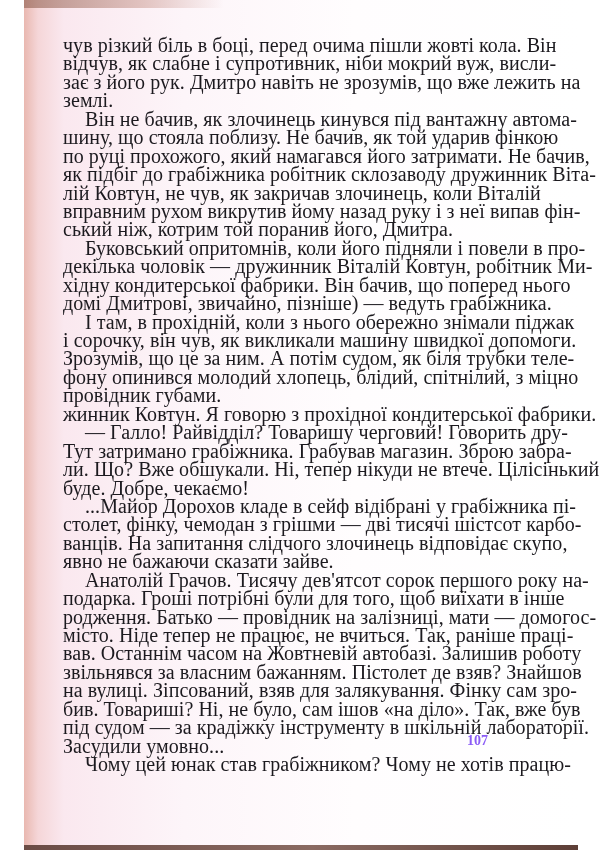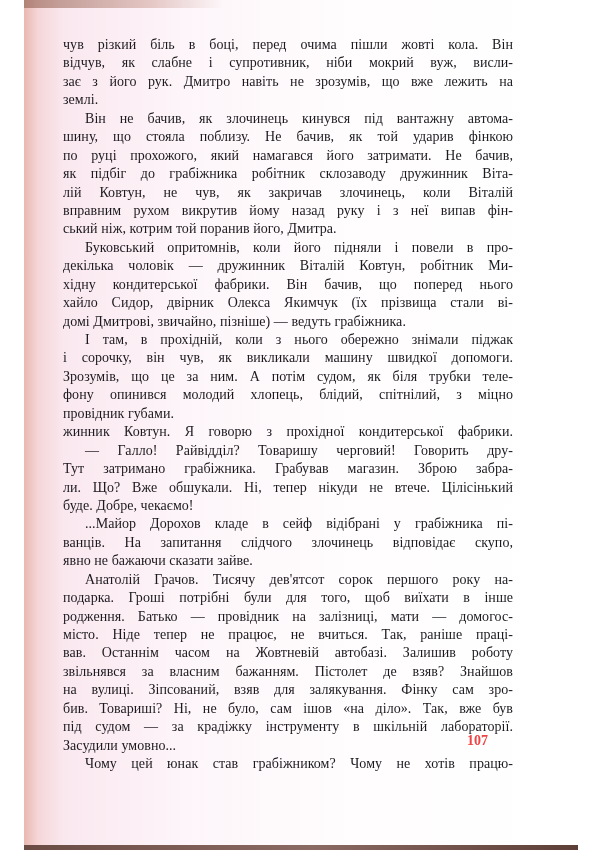--- a/index.html
+++ b/index.html
@@ -19,28 +19,28 @@
   }
   .bottomshade {
     position:absolute; left:24px; top:845px; width:576px; height:5px;
     background:linear-gradient(90deg,#6b4c45,#8a6a62 50%, #5a3b33);
   }
   .rightedge {
     position:absolute; left:578px; top:0; width:22px; height:850px; background:#ffffff;
   }
   .text {
     position:absolute; left:63px; top:36px; width:450px;
-    font-size:14px; line-height:18.45px; color:#1c1a1f;
+    font-size:20px; line-height:18.45px; color:#1c1a1f;
     letter-spacing:0.05px;
   }
   .line { display:block; white-space:nowrap; text-align:justify; text-align-last:justify; height:18.45px; }
   .line.last { text-align-last:left; }
   .line.indent { padding-left:22px;font-family:Liberation Serif, serif; }
   .pagenum {
-    position:absolute; left:467px; top:733px; font-size:14px; font-weight:bold; color:#ef4444;
+    position:absolute; left:467px; top:733px; font-size:14px; font-weight:bold; color:#8b5cf6;
   }
 </style>
 </head>
 <body>
 
 <div class="page"></div>
 <div class="topshade"></div>
 <div class="bottomshade"></div>
 <div class="rightedge"></div>
 
@@ -52,33 +52,33 @@
     <span class="line indent">Він не бачив, як злочинець кинувся під вантажну автома-</span>
     <span class="line">шину, що стояла поблизу. Не бачив, як той ударив фінкою</span>
     <span class="line">по руці прохожого, який намагався його затримати. Не бачив,</span>
     <span class="line">як підбіг до грабіжника робітник склозаводу дружинник Віта-</span>
     <span class="line">лій Ковтун, не чув, як закричав злочинець, коли Віталій</span>
     <span class="line">вправним рухом викрутив йому назад руку і з неї випав фін-</span>
     <span class="line last">ський ніж, котрим той поранив його, Дмитра.</span>
     <span class="line indent">Буковський опритомнів, коли його підняли і повели в про-</span>
     <span class="line">декілька чоловік — дружинник Віталій Ковтун, робітник Ми-</span>
     <span class="line">хідну кондитерської фабрики. Він бачив, що поперед нього</span>
-    <span class="line">хайло Сидор, двірник Олекса Якимчук (їх прізвища стали ві-</span>
     <span class="line last">домі Дмитрові, звичайно, пізніше) — ведуть грабіжника.</span>
     <span class="line indent">І там, в прохідній, коли з нього обережно знімали піджак</span>
     <span class="line">і сорочку, він чув, як викликали машину швидкої допомоги.</span>
     <span class="line">Зрозумів, що це за ним. А потім судом, як біля трубки теле-</span>
     <span class="line">фону опинився молодий хлопець, блідий, спітнілий, з міцно</span>
     <span class="line last">провідник губами.</span>
     <span class="line">жинник Ковтун. Я говорю з прохідної кондитерської фабрики.</span>
     <span class="line indent">— Галло! Райвідділ? Товаришу черговий! Говорить дру-</span>
     <span class="line">Тут затримано грабіжника. Грабував магазин. Зброю забра-</span>
     <span class="line">ли. Що? Вже обшукали. Ні, тепер нікуди не втече. Цілісінький</span>
     <span class="line last">буде. Добре, чекаємо!</span>
     <span class="line indent">...Майор Дорохов кладе в сейф відібрані у грабіжника пі-</span>
+    <span class="line">столет, фінку, чемодан з грішми — дві тисячі шістсот карбо-</span>
     <span class="line">ванців. На запитання слідчого злочинець відповідає скупо,</span>
     <span class="line last">явно не бажаючи сказати зайве.</span>
     <span class="line indent">Анатолій Грачов. Тисячу дев'ятсот сорок першого року на-</span>
     <span class="line">подарка. Гроші потрібні були для того, щоб виїхати в інше</span>
     <span class="line">родження. Батько — провідник на залізниці, мати — домогос-</span>
     <span class="line">місто. Ніде тепер не працює, не вчиться. Так, раніше праці-</span>
     <span class="line">вав. Останнім часом на Жовтневій автобазі. Залишив роботу</span>
     <span class="line">звільнявся за власним бажанням. Пістолет де взяв? Знайшов</span>
     <span class="line">на вулиці. Зіпсований, взяв для залякування. Фінку сам зро-</span>
     <span class="line">бив. Товариші? Ні, не було, сам ішов «на діло». Так, вже був</span>

